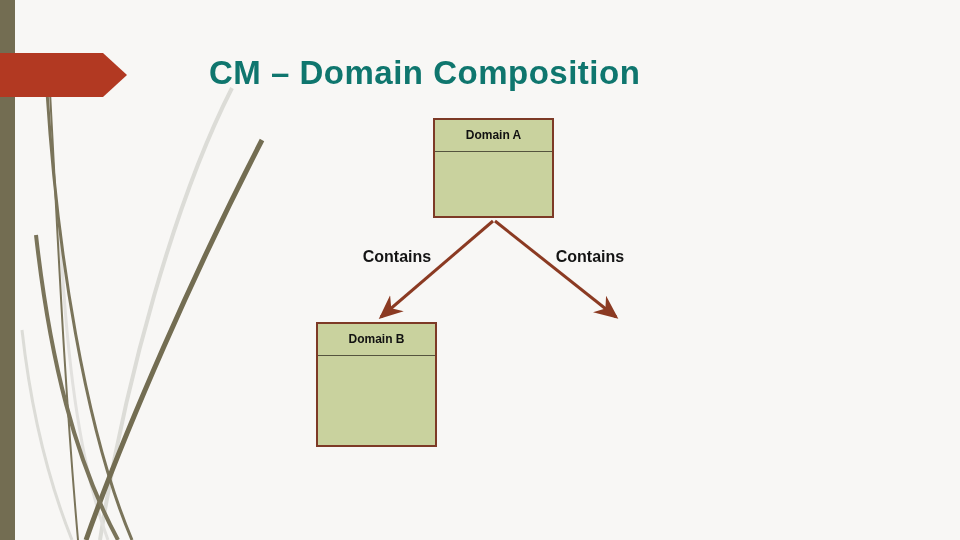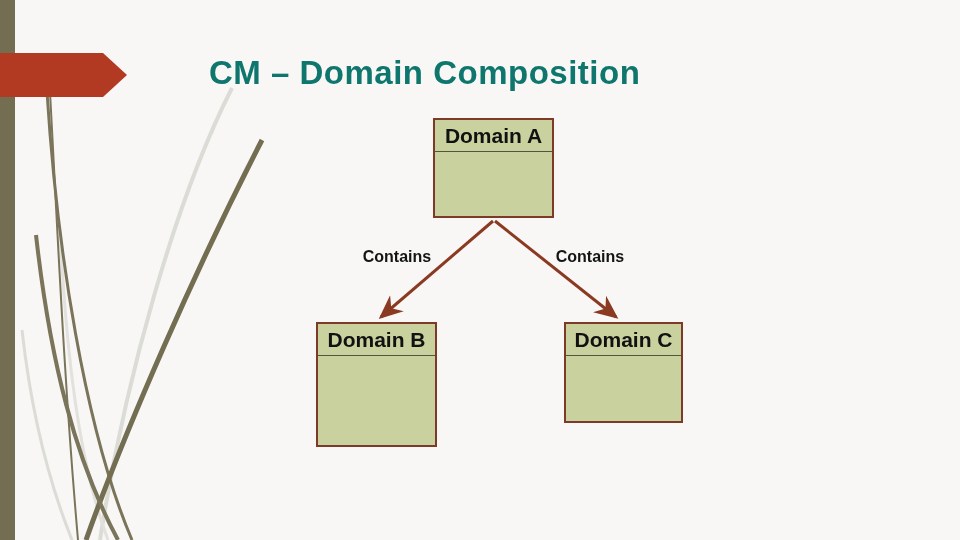--- a/index.html
+++ b/index.html
@@ -38,21 +38,21 @@
   .domain-box{
     position:absolute;
     background:#c9d29e;
     border:2px solid #7d3a26;
     box-sizing:border-box;
   }
   .domain-box .box-header{
     height:31px;
     line-height:31px;
     text-align:center;
-    font-size:21px;
+    font-size:12px;
     font-weight:bold;
     color:#111111;
     border-bottom:1px solid #55543e;
   }
   #box-a{left:433px;top:118px;width:121px;height:100px;}
   #box-b{left:316px;top:322px;width:121px;height:125px;}
   #box-c{left:564px;top:322px;width:119px;height:101px;}
   
   .contains-label{
     position:absolute;
@@ -100,20 +100,17 @@
   </svg>
 
   <div id="box-a" class="domain-box">
     <div class="box-header">Domain A</div>
   </div>
 
   <div id="box-b" class="domain-box">
     <div class="box-header">Domain B</div>
   </div>
 
-  <div id="box-c" class="domain-box">
-    <div class="box-header">Domain C</div>
-  </div>
 
   <div id="contains-left" class="contains-label">Contains</div>
   <div id="contains-right" class="contains-label">Contains</div>
 
 </div>
 
 </body></html>

